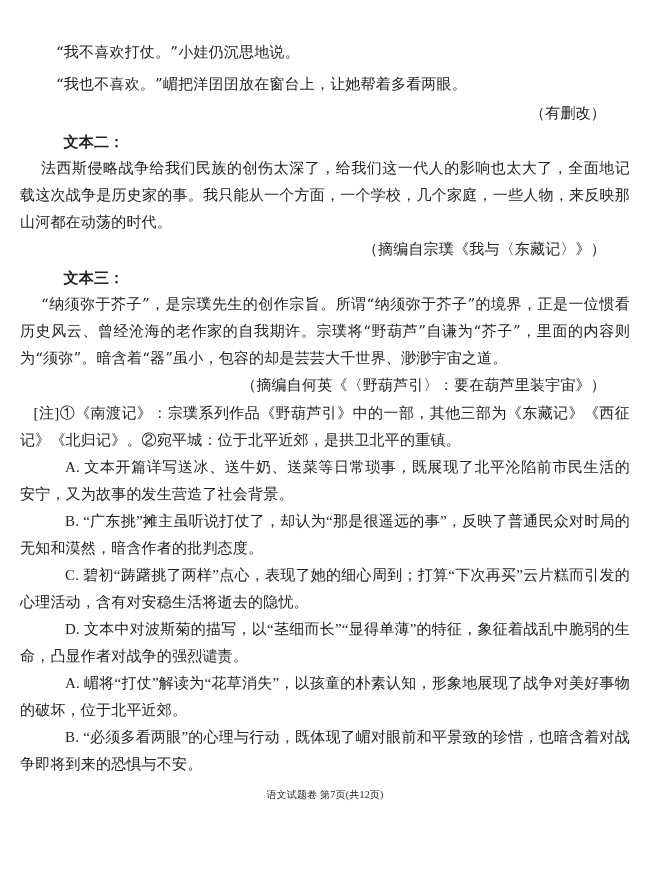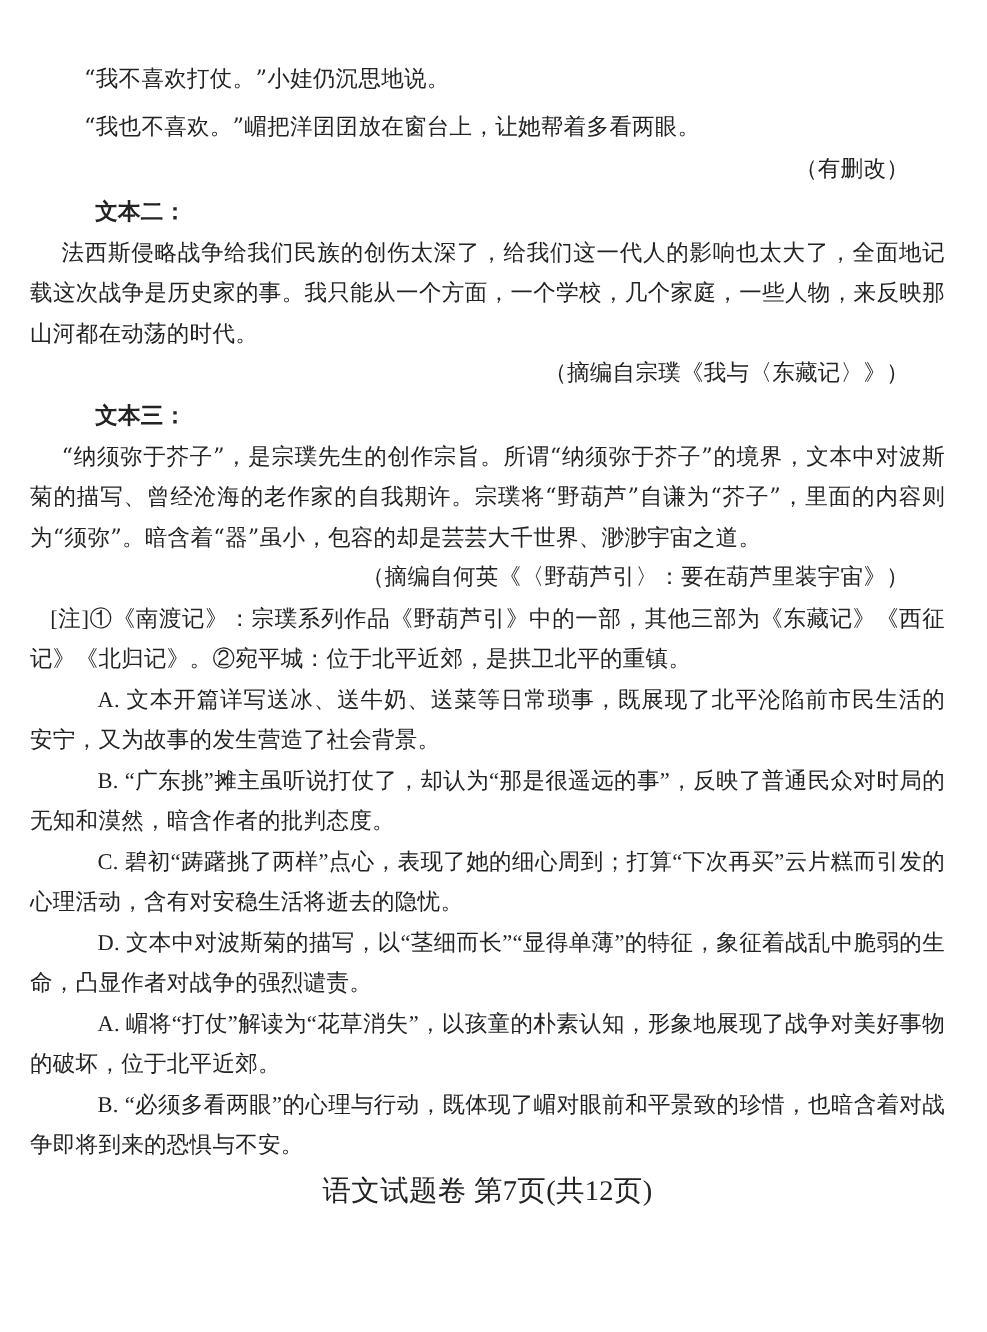--- a/index.html
+++ b/index.html
@@ -51,39 +51,39 @@
   }
   .label-row {
     text-indent: 2.9em;
     margin-top: 1px;
   }
   .src-row { margin-bottom: 1px; }
   .footer {
     text-align: center;
     text-indent: 0;
     margin-top: 3px;
-    font-size: 19px;
+    font-size: 10px;
   }
 </style>
 </head>
 <body>
 
 <div class="page">
 
   <p class="kai dialogue">“我不喜欢打仗。”小娃仍沉思地说。</p>
   <p class="kai dialogue">“我也不喜欢。”嵋把洋囝囝放在窗台上，让她帮着多看两眼。</p>
 
   <p class="song right src-row">（有删改）</p>
 
   <p class="heading label-row">文本二：</p>
   <p class="kai para">法西斯侵略战争给我们民族的创伤太深了，给我们这一代人的影响也太大了，全面地记载这次战争是历史家的事。我只能从一个方面，一个学校，几个家庭，一些人物，来反映那山河都在动荡的时代。</p>
   <p class="song right src-row">（摘编自宗璞《我与〈东藏记〉》）</p>
 
   <p class="heading label-row">文本三：</p>
-  <p class="kai para">“纳须弥于芥子”，是宗璞先生的创作宗旨。所谓“纳须弥于芥子”的境界，文本中对波斯菊的描写、曾经沧海的老作家的自我期许。宗璞将“野葫芦”自谦为“芥子”，里面的内容则为“须弥”。暗含着“器”虽小，包容的却是芸芸大千世界、渺渺宇宙之道。</p>
+  <p class="kai para">“纳须弥于芥子”，是宗璞先生的创作宗旨。所谓“纳须弥于芥子”的境界，正是一位惯看历史风云、曾经沧海的老作家的自我期许。宗璞将“野葫芦”自谦为“芥子”，里面的内容则为“须弥”。暗含着“器”虽小，包容的却是芸芸大千世界、渺渺宇宙之道。</p>
   <p class="song right src-row">（摘编自何英《〈野葫芦引〉：要在葫芦里装宇宙》）</p>
 
   <p class="song note">[注]①《南渡记》：宗璞系列作品《野葫芦引》中的一部，其他三部为《东藏记》《西征记》《北归记》。②宛平城：位于北平近郊，是拱卫北平的重镇。</p>
 
   <p class="song option">A. 文本开篇详写送冰、送牛奶、送菜等日常琐事，既展现了北平沦陷前市民生活的安宁，又为故事的发生营造了社会背景。</p>
   <p class="song option">B. “广东挑”摊主虽听说打仗了，却认为“那是很遥远的事”，反映了普通民众对时局的无知和漠然，暗含作者的批判态度。</p>
   <p class="song option">C. 碧初“踌躇挑了两样”点心，表现了她的细心周到；打算“下次再买”云片糕而引发的心理活动，含有对安稳生活将逝去的隐忧。</p>
   <p class="song option">D. 文本中对波斯菊的描写，以“茎细而长”“显得单薄”的特征，象征着战乱中脆弱的生命，凸显作者对战争的强烈谴责。</p>
 
   <p class="song option">A. 嵋将“打仗”解读为“花草消失”，以孩童的朴素认知，形象地展现了战争对美好事物的破坏，位于北平近郊。</p>

